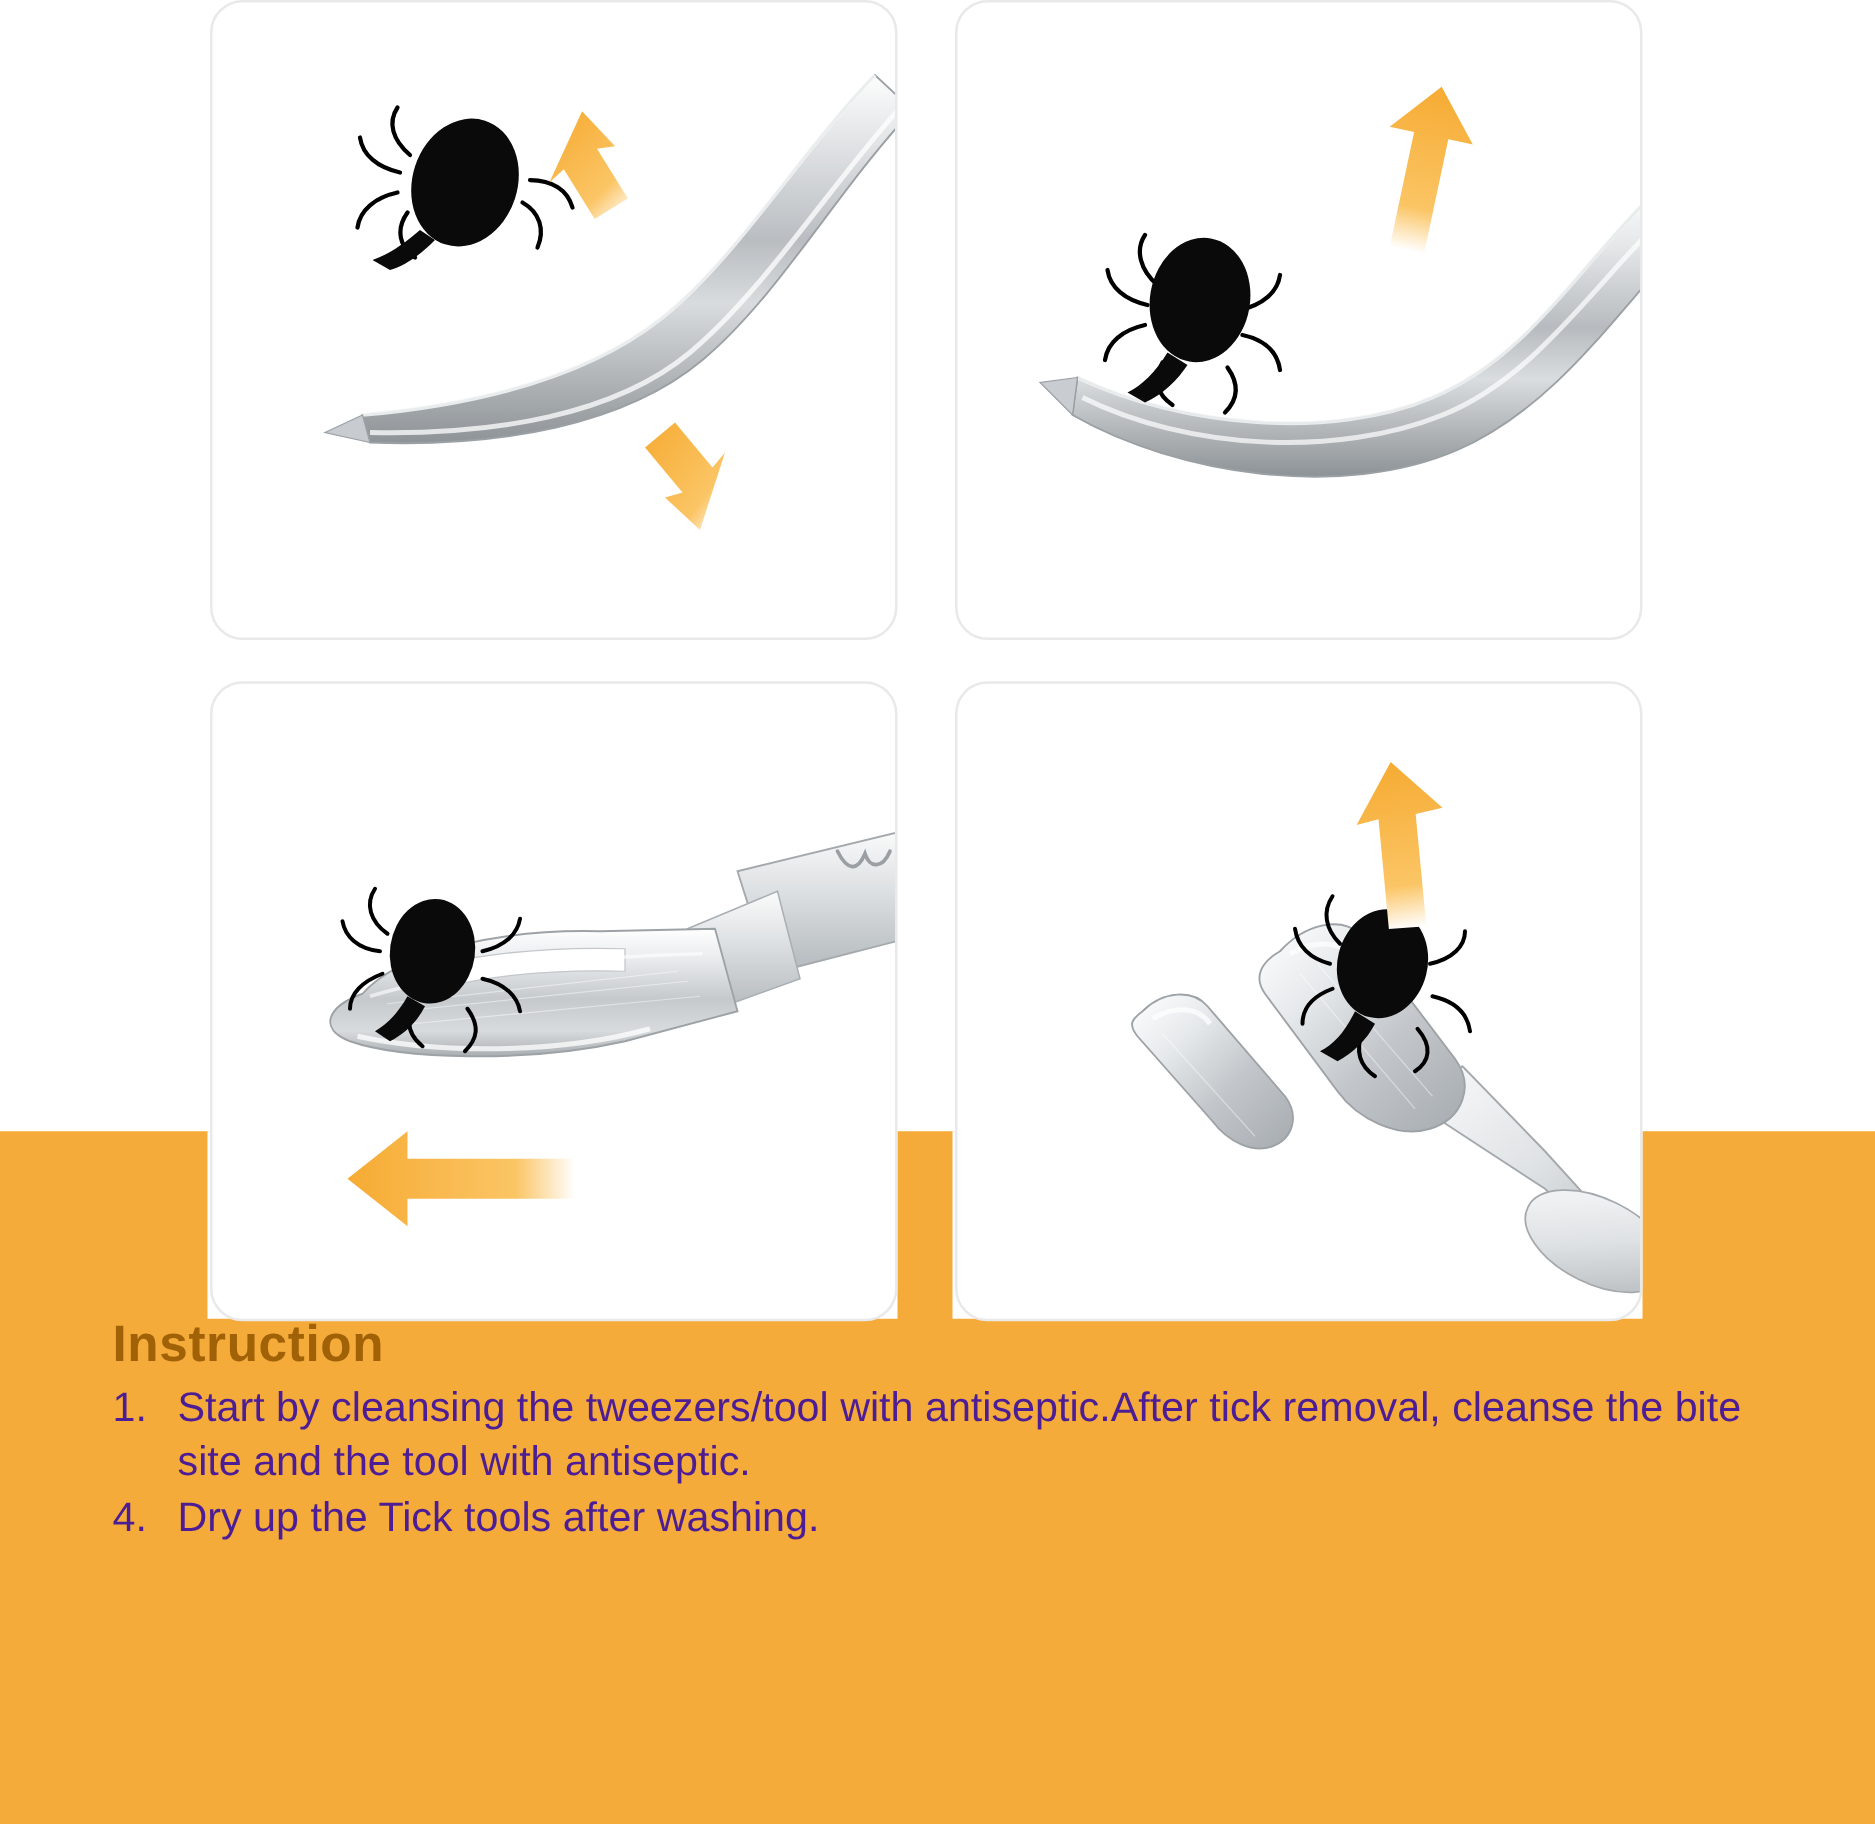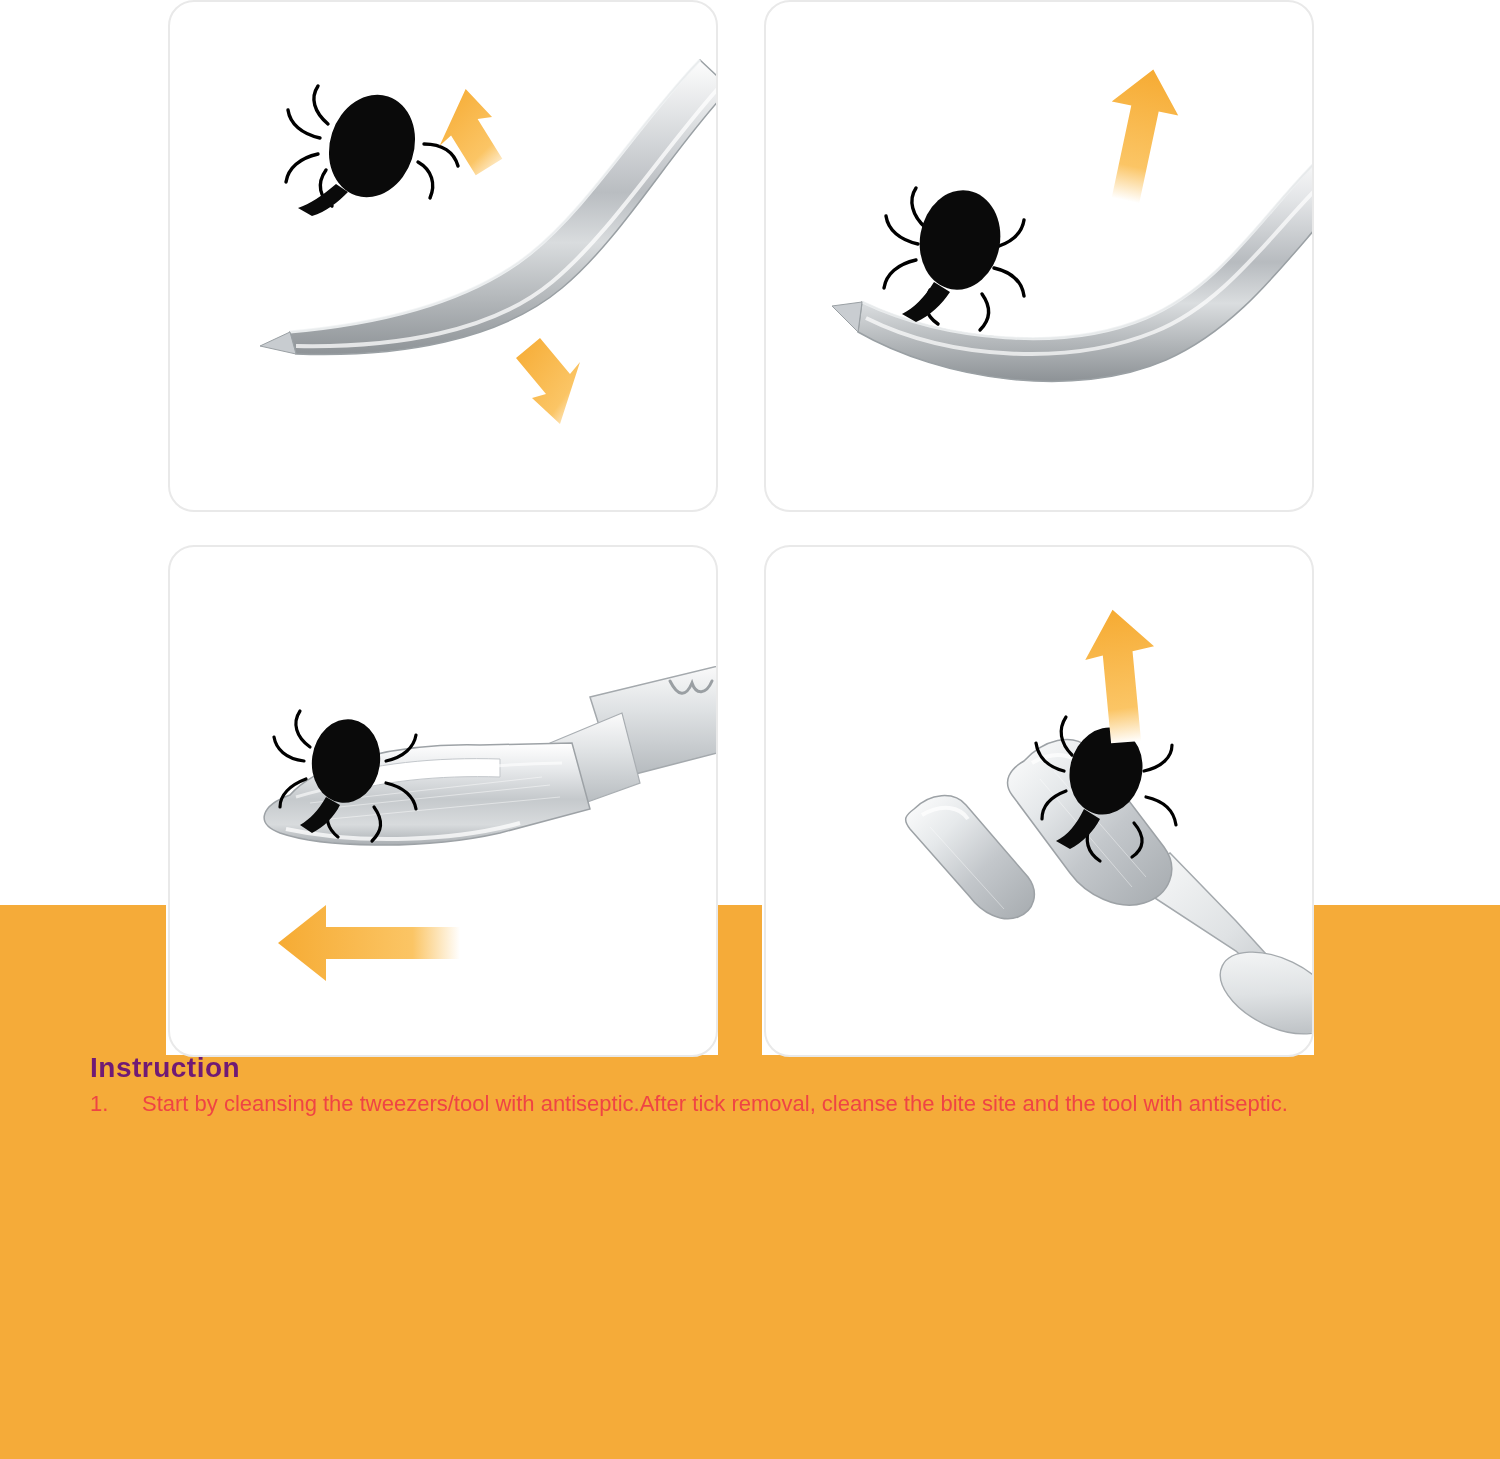--- a/index.html
+++ b/index.html
@@ -55,35 +55,35 @@
 
   
   #instruction-content {
     position: absolute;
     left: 90px;
     top: 1052px;
     width: 1360px;
     color: #3a3a3a;
   }
   #instruction-title {
-    font-size: 28px;
+    font-size: 41px;
     font-weight: bold;
-    color: #701a75;
+    color: #a16207;
     margin: 0 0 6px 0;
     letter-spacing: 0.5px;
   }
   ol.steps {
     list-style: none;
     margin: 0;
     padding: 0;
   }
   ol.steps li {
-    font-size: 22px;
+    font-size: 33px;
     line-height: 1.30;
-    color: #ef4444;
+    color: #4c1d95;
     padding-left: 52px;
     text-indent: -52px;
     margin-bottom: 2px;
   }
   .step-num {
     display: inline-block;
     width: 52px;
     text-indent: 0;
   }
 </style>
@@ -325,14 +325,17 @@
     </g>
   </svg>
 </div>
 
 <div id="instruction-content">
   <h1 id="instruction-title">Instruction</h1>
   <ol class="steps">
     <li>
       <span class="step-num">1.</span><span>Start by cleansing the tweezers/tool with antiseptic.After tick removal, cleanse the bite site and the tool with antiseptic.</span>
     </li>
+    <li>
+      <span class="step-num">4.</span><span>Dry up the Tick tools after washing.</span>
+    </li>
   </ol>
 </div>
 
 </body></html>

